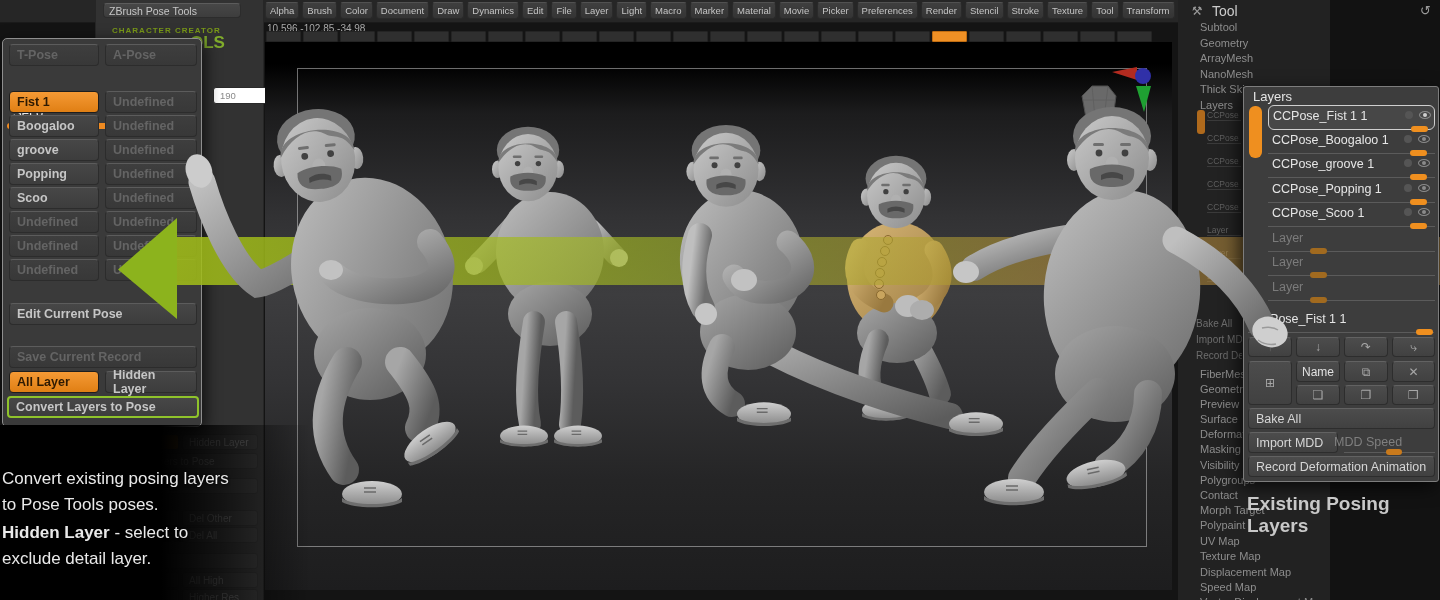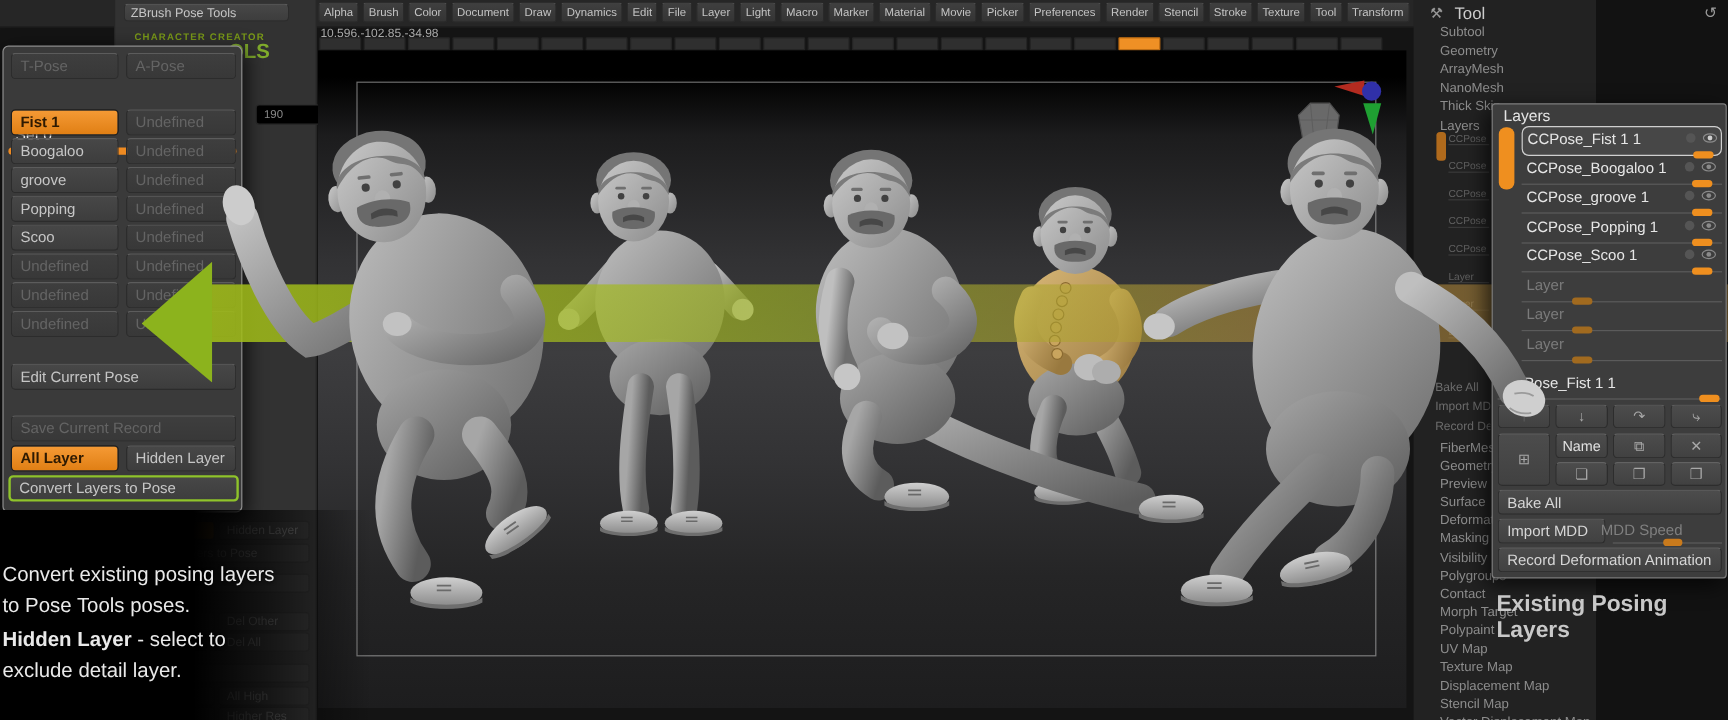--- a/index.html
+++ b/index.html
@@ -29,28 +29,28 @@
        border-radius:4px;font-size:12.5px;color:#c6c6c6;padding:0 7px;cursor:default;}
   .btn.dim{color:#646464;background:linear-gradient(#3e3e3e,#383838);}
   .btn.sel{background:linear-gradient(#f59a35,#e07f14);color:#2e1a02;border-color:#1e1e1e;font-weight:bold;}
   .btn.greenb{border:2px solid #8fc32b;}
   
   #pose-bg{left:95px;top:0;width:167px;height:600px;background:#323232;border-left:1px solid #262626;border-right:1px solid #262626;}
   #pose-bg-title{left:103px;top:3px;width:138px;height:15px;font-size:10.5px;padding:0 5px;}
   #pose-logo1{left:112px;top:26px;font-size:8px;letter-spacing:1px;color:#7a9a18;font-weight:bold;}
   #pose-logo2{left:190px;top:33px;font-size:17px;color:#8fc32b;font-weight:bold;opacity:.85;}
   #val190{left:213px;top:87px;width:44px;height:15px;font-size:9.5px;color:#8a8a8a;
-          background:#000000;border:1px solid #2a2a2a;border-radius:3px;display:flex;align-items:center;padding:0 6px;}
+          background:#ffffff;border:1px solid #2a2a2a;border-radius:3px;display:flex;align-items:center;padding:0 6px;}
   .bg-dim-btn{position:absolute;box-sizing:border-box;height:16px;font-size:10px;color:#6e6e6e;
        background:#383838;border:1px solid #2e2e2e;border-radius:3px;display:flex;align-items:center;padding:0 6px;overflow:hidden;white-space:nowrap;}
   .bg-dim-btn.orangeish{background:#6b4a1d;color:#a98a4a;}
   
   #pose-popup{left:2px;top:38px;width:198px;height:387px;background:#3a3a3a;border:1px solid #8e8e8e;
               border-radius:5px;box-shadow:3px 4px 16px rgba(0,0,0,.7);}
-  #pose-popup .btn{position:absolute;height:22px;}
+  #pose-popup .btn{position:absolute;height:22px;font-weight:bold;}
   #set-label{left:10px;top:66px;font-size:13px;color:#e8e8e8;}
   #set-bar{left:4px;top:84px;width:190px;height:6px;background:#ee8a21;border-radius:3px;}
   
   #ann-left-shade{left:0;top:425px;width:310px;height:175px;
      background:linear-gradient(90deg,#000 52%,rgba(0,0,0,.62) 72%,rgba(0,0,0,0) 100%);}
   .ann-head{font-size:19px;font-weight:bold;}
   .ann-body{font-size:17px;color:#e9e9e9;text-shadow:0 1px 3px #000;}
   #ann-right-head{left:1247px;top:493px;}
   
   #sidebar{left:1178px;top:0;width:262px;height:600px;background:#222222;}
@@ -196,21 +196,21 @@
       <div class="side-item z20" style="top: 428px;">Deformation</div>
       <div class="side-item z20" style="top: 443px;">Masking</div>
       <div class="side-item z20" style="top: 459px;">Visibility</div>
       <div class="side-item z20" style="top: 474px;">Polygroups</div>
       <div class="side-item z20" style="top: 489px;">Contact</div>
       <div class="side-item z20" style="top: 504px;">Morph Target</div>
       <div class="side-item z20" style="top: 519px;">Polypaint</div>
       <div class="side-item z20" style="top: 535px;">UV Map</div>
       <div class="side-item z20" style="top: 550px;">Texture Map</div>
       <div class="side-item z20" style="top: 566px;">Displacement Map</div>
-      <div class="side-item z20" style="top: 581px;">Stencil Map</div>
+      <div class="side-item z20" style="top: 581px;">Speed Map</div>
       <div class="side-item z20" style="top: 596px;">Vector Displacement Map</div>
     </div>
   <div id="dim-orange-bar" class="abs z20"></div>
   <div id="dim-rows">
       <div class="dimrow z20" style="top: 110px;">CCPose</div>
       <div class="dimrow z20" style="top: 133px;">CCPose</div>
       <div class="dimrow z20" style="top: 156px;">CCPose</div>
       <div class="dimrow z20" style="top: 179px;">CCPose</div>
       <div class="dimrow z20" style="top: 202px;">CCPose</div>
       <div class="dimrow z20" style="top: 225px;">Layer</div>

